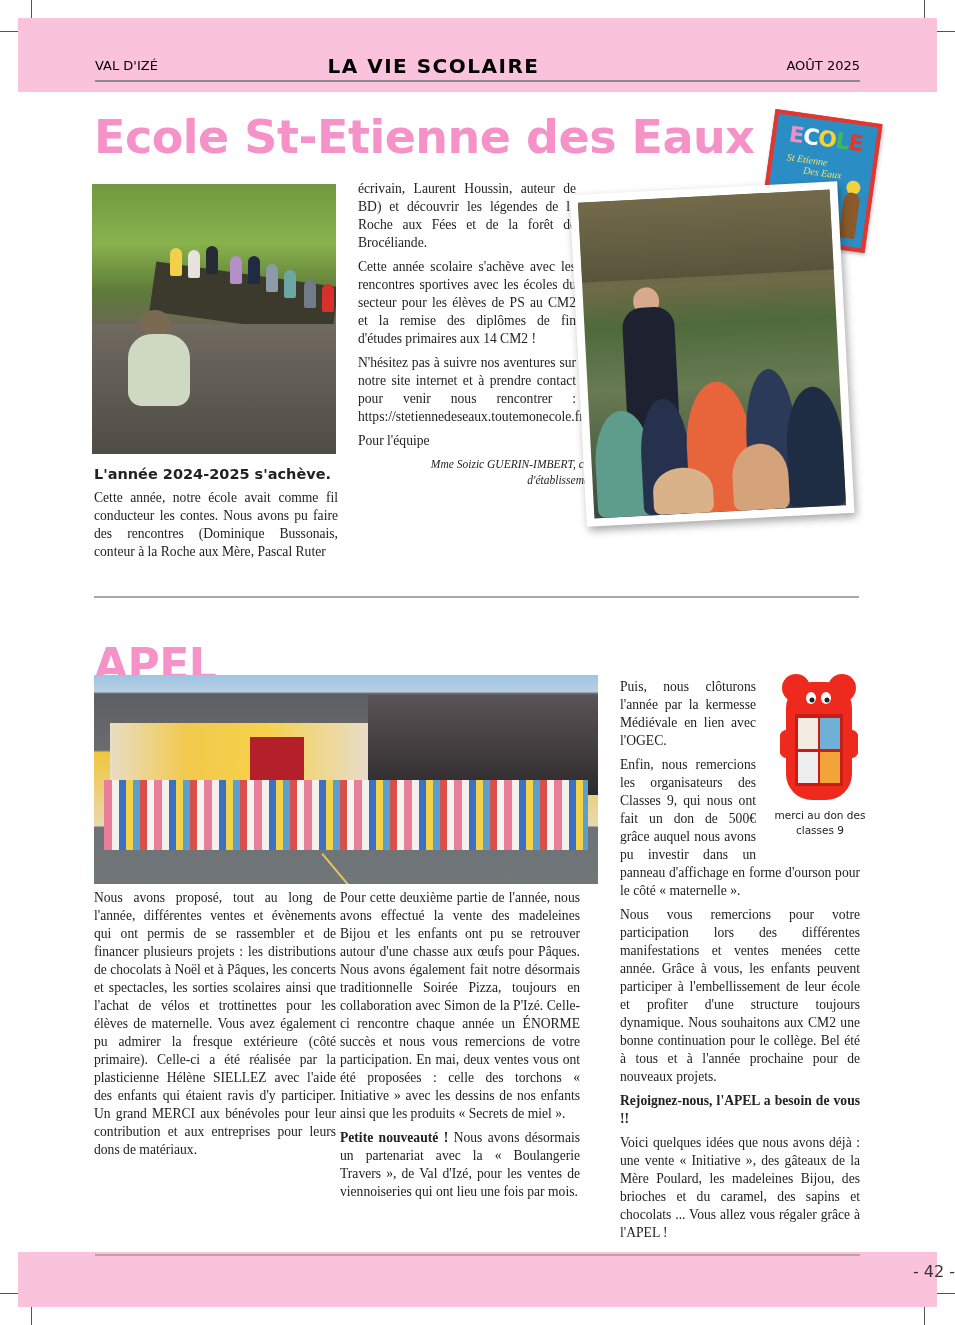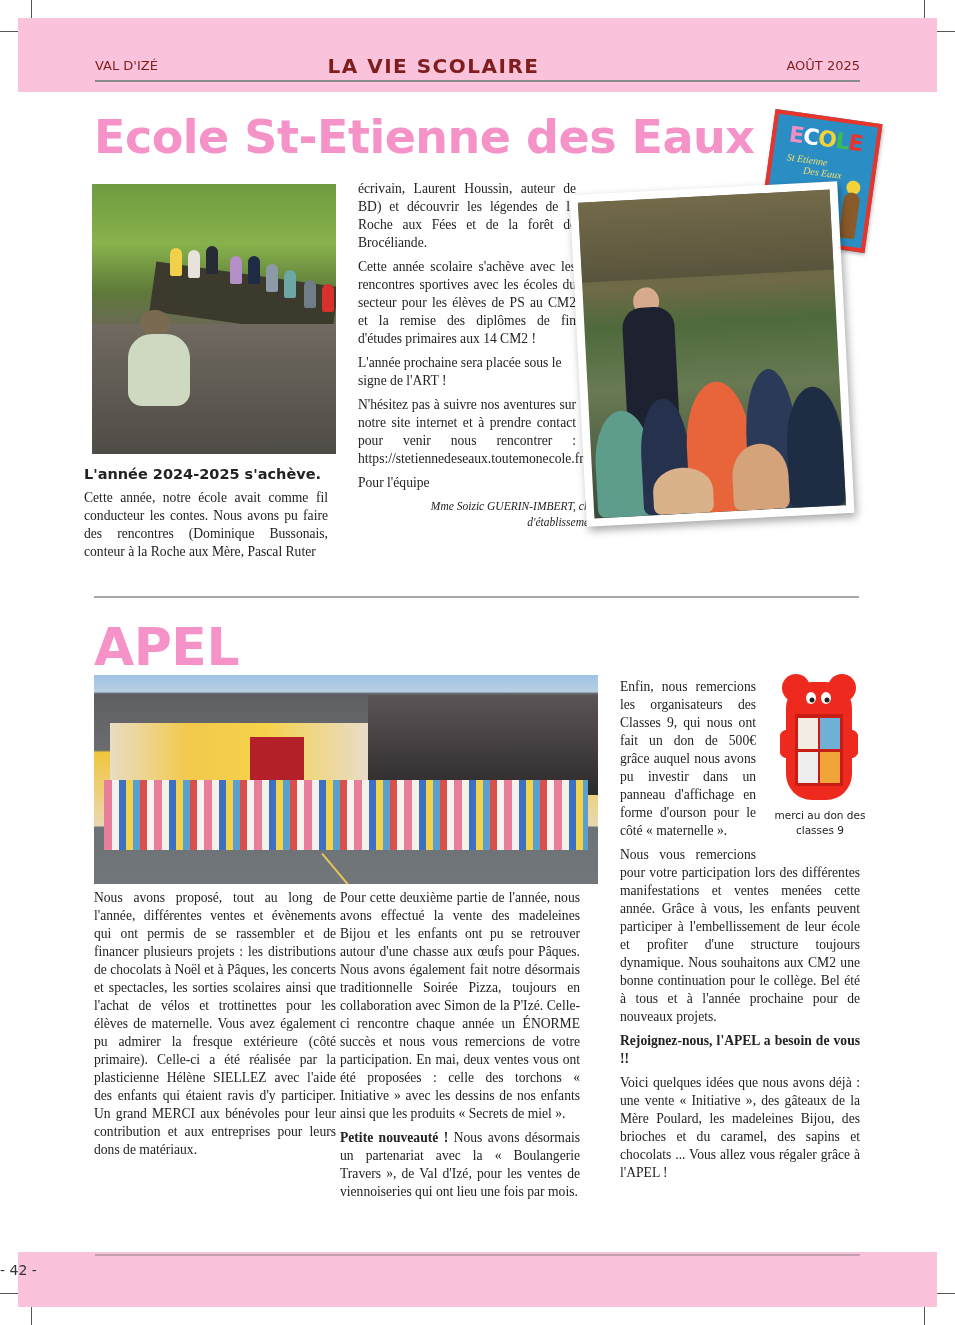--- a/index.html
+++ b/index.html
@@ -5,32 +5,32 @@
   html, body { margin: 0; padding: 0; }
   body {
     width: 955px; height: 1325px; position: relative; overflow: hidden;
     background: #ffffff; font-family: "Liberation Serif", serif; color: #222;
   }
   .crop { position: absolute; background: #555; }
   .pink-band { position: absolute; left: 18px; right: 18px; background: #fbc2db; }
   #top-band { top: 18px; height: 74px; }
   #bottom-band { top: 1252px; height: 55px; }
 
-  .hdr { position: absolute; top: 58px; font-family: "DejaVu Sans", sans-serif; color: #7f1d1d; }
+  .hdr { position: absolute; top: 58px; font-family: "DejaVu Sans", sans-serif; color: #000000; }
   #hdr-left { left: 95px; font-size: 13px; }
   #hdr-center { left: 0; width: 867px; text-align: center; top: 54px; font-size: 20px; font-weight: bold; letter-spacing: 1.5px; }
   #hdr-right { right: 95px; font-size: 13px; }
   #hdr-rule { position: absolute; left: 95px; right: 95px; top: 80px; height: 2px; background: #8a8a8a; }
 
   .section-title {
     position: absolute; left: 94px; font-family: "DejaVu Sans", sans-serif;
     font-weight: bold; color: #f592c8; letter-spacing: -0.5px;
   }
   #school-title { top: 110px; font-size: 46px; }
-  #apel-title { top: 617px; font-size: 52px; }
+  #apel-title { top: 639px; font-size: 44px; }
 
   .col { position: absolute; font-size: 13.6px; line-height: 18px; text-align: justify; }
   .col p { margin: 0 0 6px 0; }
   .subhead { font-family: "DejaVu Sans", sans-serif; font-weight: bold; font-size: 14.5px; margin: 0 0 6px 0; }
   .signature { font-style: italic; font-size: 11.5px; line-height: 16px; text-align: right; }
 
   .photo { position: absolute; overflow: hidden; }
 
   
   #forest-photo { left: 92px; top: 184px; width: 244px; height: 270px;
@@ -71,21 +71,21 @@
   #group-photo .shelter { position:absolute; left:274px; top:20px; width:230px; height:100px; background: linear-gradient(180deg,#5b5456,#2d2a2c); }
   #group-photo .crowd { position:absolute; left:10px; right:10px; top:105px; height:70px;
     background: repeating-linear-gradient(90deg,#e97e9a 0 8px,#f4f0ea 8px 15px,#3d6fc2 15px 22px,#f1d24a 22px 29px,#5aa0cf 29px 36px,#d9504a 36px 43px,#f7f3f0 43px 50px); }
   #group-photo .court-line { position:absolute; left:240px; top:174px; width:2px; height:40px; background:#e9c45a; transform: rotate(-40deg); }
 
   
   #bear { position:absolute; left:780px; top:672px; width:78px; height:132px; }
   #bear-caption { position:absolute; left:770px; top:808px; width:100px; text-align:center; font-family:"DejaVu Sans",sans-serif; font-size:10.5px; line-height:15px; color:#222; }
 
   #footer-rule { position:absolute; left:95px; right:95px; top:1254px; height:2px; background:#c0a0ac; }
-  #page-number { position:absolute; left:0; width:955px; top:1262px; text-align:left; font-family:"DejaVu Sans",sans-serif; font-size:14px; color:#333; }
+  #page-number { position:absolute; left:0; width:955px; top:1262px; text-align:right; font-family:"DejaVu Sans",sans-serif; font-size:16px; color:#333; }
 </style>
 </head>
 <body>
 
 <div class="crop" style="left:31px;top:0;width:1px;height:18px;"></div>
 <div class="crop" style="left:0;top:31px;width:18px;height:1px;"></div>
 <div class="crop" style="left:924px;top:0;width:1px;height:18px;"></div>
 <div class="crop" style="left:937px;top:31px;width:18px;height:1px;"></div>
 <div class="crop" style="left:31px;top:1307px;width:1px;height:18px;"></div>
 <div class="crop" style="left:0;top:1293px;width:18px;height:1px;"></div>
@@ -122,29 +122,28 @@
   <div class="kid" style="left:138px;top:72px;background:#b58fc8;"></div>
   <div class="kid" style="left:156px;top:72px;background:#1f2a44;"></div>
   <div class="kid" style="left:174px;top:80px;background:#8d9aa8;"></div>
   <div class="kid" style="left:192px;top:86px;background:#6da7a4;"></div>
   <div class="kid" style="left:212px;top:96px;background:#707c88;"></div>
   <div class="kid" style="left:230px;top:100px;background:#d8302c;"></div>
   <div class="teacher-head"></div>
   <div class="teacher"></div>
 </div>
 
-<div class="col" style="left:84px;top:465px;width:244px;">
+<div class="col" style="left:94px;top:465px;width:244px;">
   <div class="subhead">L'année 2024-2025 s'achève.</div>
   <p>Cette année, notre école avait comme fil conducteur les contes. Nous avons pu faire des rencontres (Dominique Bussonais, conteur à la Roche aux Mère, Pascal Ruter</p>
 </div>
 
 <div class="col" style="left:358px;top:180px;width:218px;">
   <p>écrivain, Laurent Houssin, auteur de BD) et découvrir les légendes de la Roche aux Fées et de la forêt de Brocéliande.</p>
   <p>Cette année scolaire s'achève avec les rencontres sportives avec les écoles du secteur pour les élèves de PS au CM2 et la remise des diplômes de fin d'études primaires aux 14 CM2 !</p>
-  <p style="text-align:left;">L'année prochaine sera placée sous le signe de l'ART !</p>
   <p>N'hésitez pas à suivre nos aventures sur notre site internet et à prendre contact pour venir nous rencontrer : https://stetiennedeseaux.toutemonecole.fr</p>
   <p style="text-align:left;">Pour l'équipe</p>
   <div class="signature" style="margin-right:-22px;">
     <div>Mme Soizic GUERIN-IMBERT, chef</div>
     <div>d'établissement</div>
   </div>
 </div>
 
 <div id="dolmen-frame">
   <div class="photo" id="dolmen-photo">
@@ -177,20 +176,21 @@
   <p>Nous avons proposé, tout au long de l'année, différentes ventes et évènements qui ont permis de se rassembler et de financer plusieurs projets : les distributions de chocolats à Noël et à Pâques, les concerts et spectacles, les sorties scolaires ainsi que l'achat de vélos et trottinettes pour les élèves de maternelle. Vous avez également pu admirer la fresque extérieure (côté primaire). Celle-ci a été réalisée par la plasticienne Hélène SIELLEZ avec l'aide des enfants qui étaient ravis d'y participer. Un grand MERCI aux bénévoles pour leur contribution et aux entreprises pour leurs dons de matériaux.</p>
 </div>
 
 <div class="col" style="left:340px;top:889px;width:240px;">
   <p>Pour cette deuxième partie de l'année, nous avons effectué la vente des madeleines Bijou et les enfants ont pu se retrouver autour d'une chasse aux œufs pour Pâques. Nous avons également fait notre désormais traditionnelle Soirée Pizza, toujours en collaboration avec Simon de la P'Izé. Celle-ci rencontre chaque année un ÉNORME succès et nous vous remercions de votre participation. En mai, deux ventes vous ont été proposées : celle des torchons « Initiative » avec les dessins de nos enfants ainsi que les produits « Secrets de miel ».</p>
   <p><b>Petite nouveauté !</b><span> Nous avons désormais un partenariat avec la « Boulangerie Travers », de Val d'Izé, pour les ventes de viennoiseries qui ont lieu une fois par mois.</span></p>
 </div>
 
 <div class="col" style="left:620px;top:678px;width:240px;">
   <div style="float:right;width:104px;height:170px;"></div>
+  <p>Puis, nous clôturons l'année par la kermesse Médiévale en lien avec l'OGEC.</p>
   <p>Enfin, nous remercions les organisateurs des Classes 9, qui nous ont fait un don de 500€ grâce auquel nous avons pu investir dans un panneau d'affichage en forme d'ourson pour le côté « maternelle ».</p>
   <p>Nous vous remercions pour votre participation lors des différentes manifestations et ventes menées cette année. Grâce à vous, les enfants peuvent participer à l'embellissement de leur école et profiter d'une structure toujours dynamique. Nous souhaitons aux CM2 une bonne continuation pour le collège. Bel été à tous et à l'année prochaine pour de nouveaux projets.</p>
   <p><b>Rejoignez-nous, l'APEL a besoin de vous !!</b></p>
   <p>Voici quelques idées que nous avons déjà : une vente « Initiative », des gâteaux de la Mère Poulard, les madeleines Bijou, des brioches et du caramel, des sapins et chocolats ... Vous allez vous régaler grâce à l'APEL !</p>
 </div>
 
 <svg id="bear" viewBox="0 0 78 132">
   <g>
     <ellipse cx="16" cy="16" rx="14" ry="14" fill="#ee2a1f"></ellipse>
     <ellipse cx="62" cy="16" rx="14" ry="14" fill="#ee2a1f"></ellipse>

